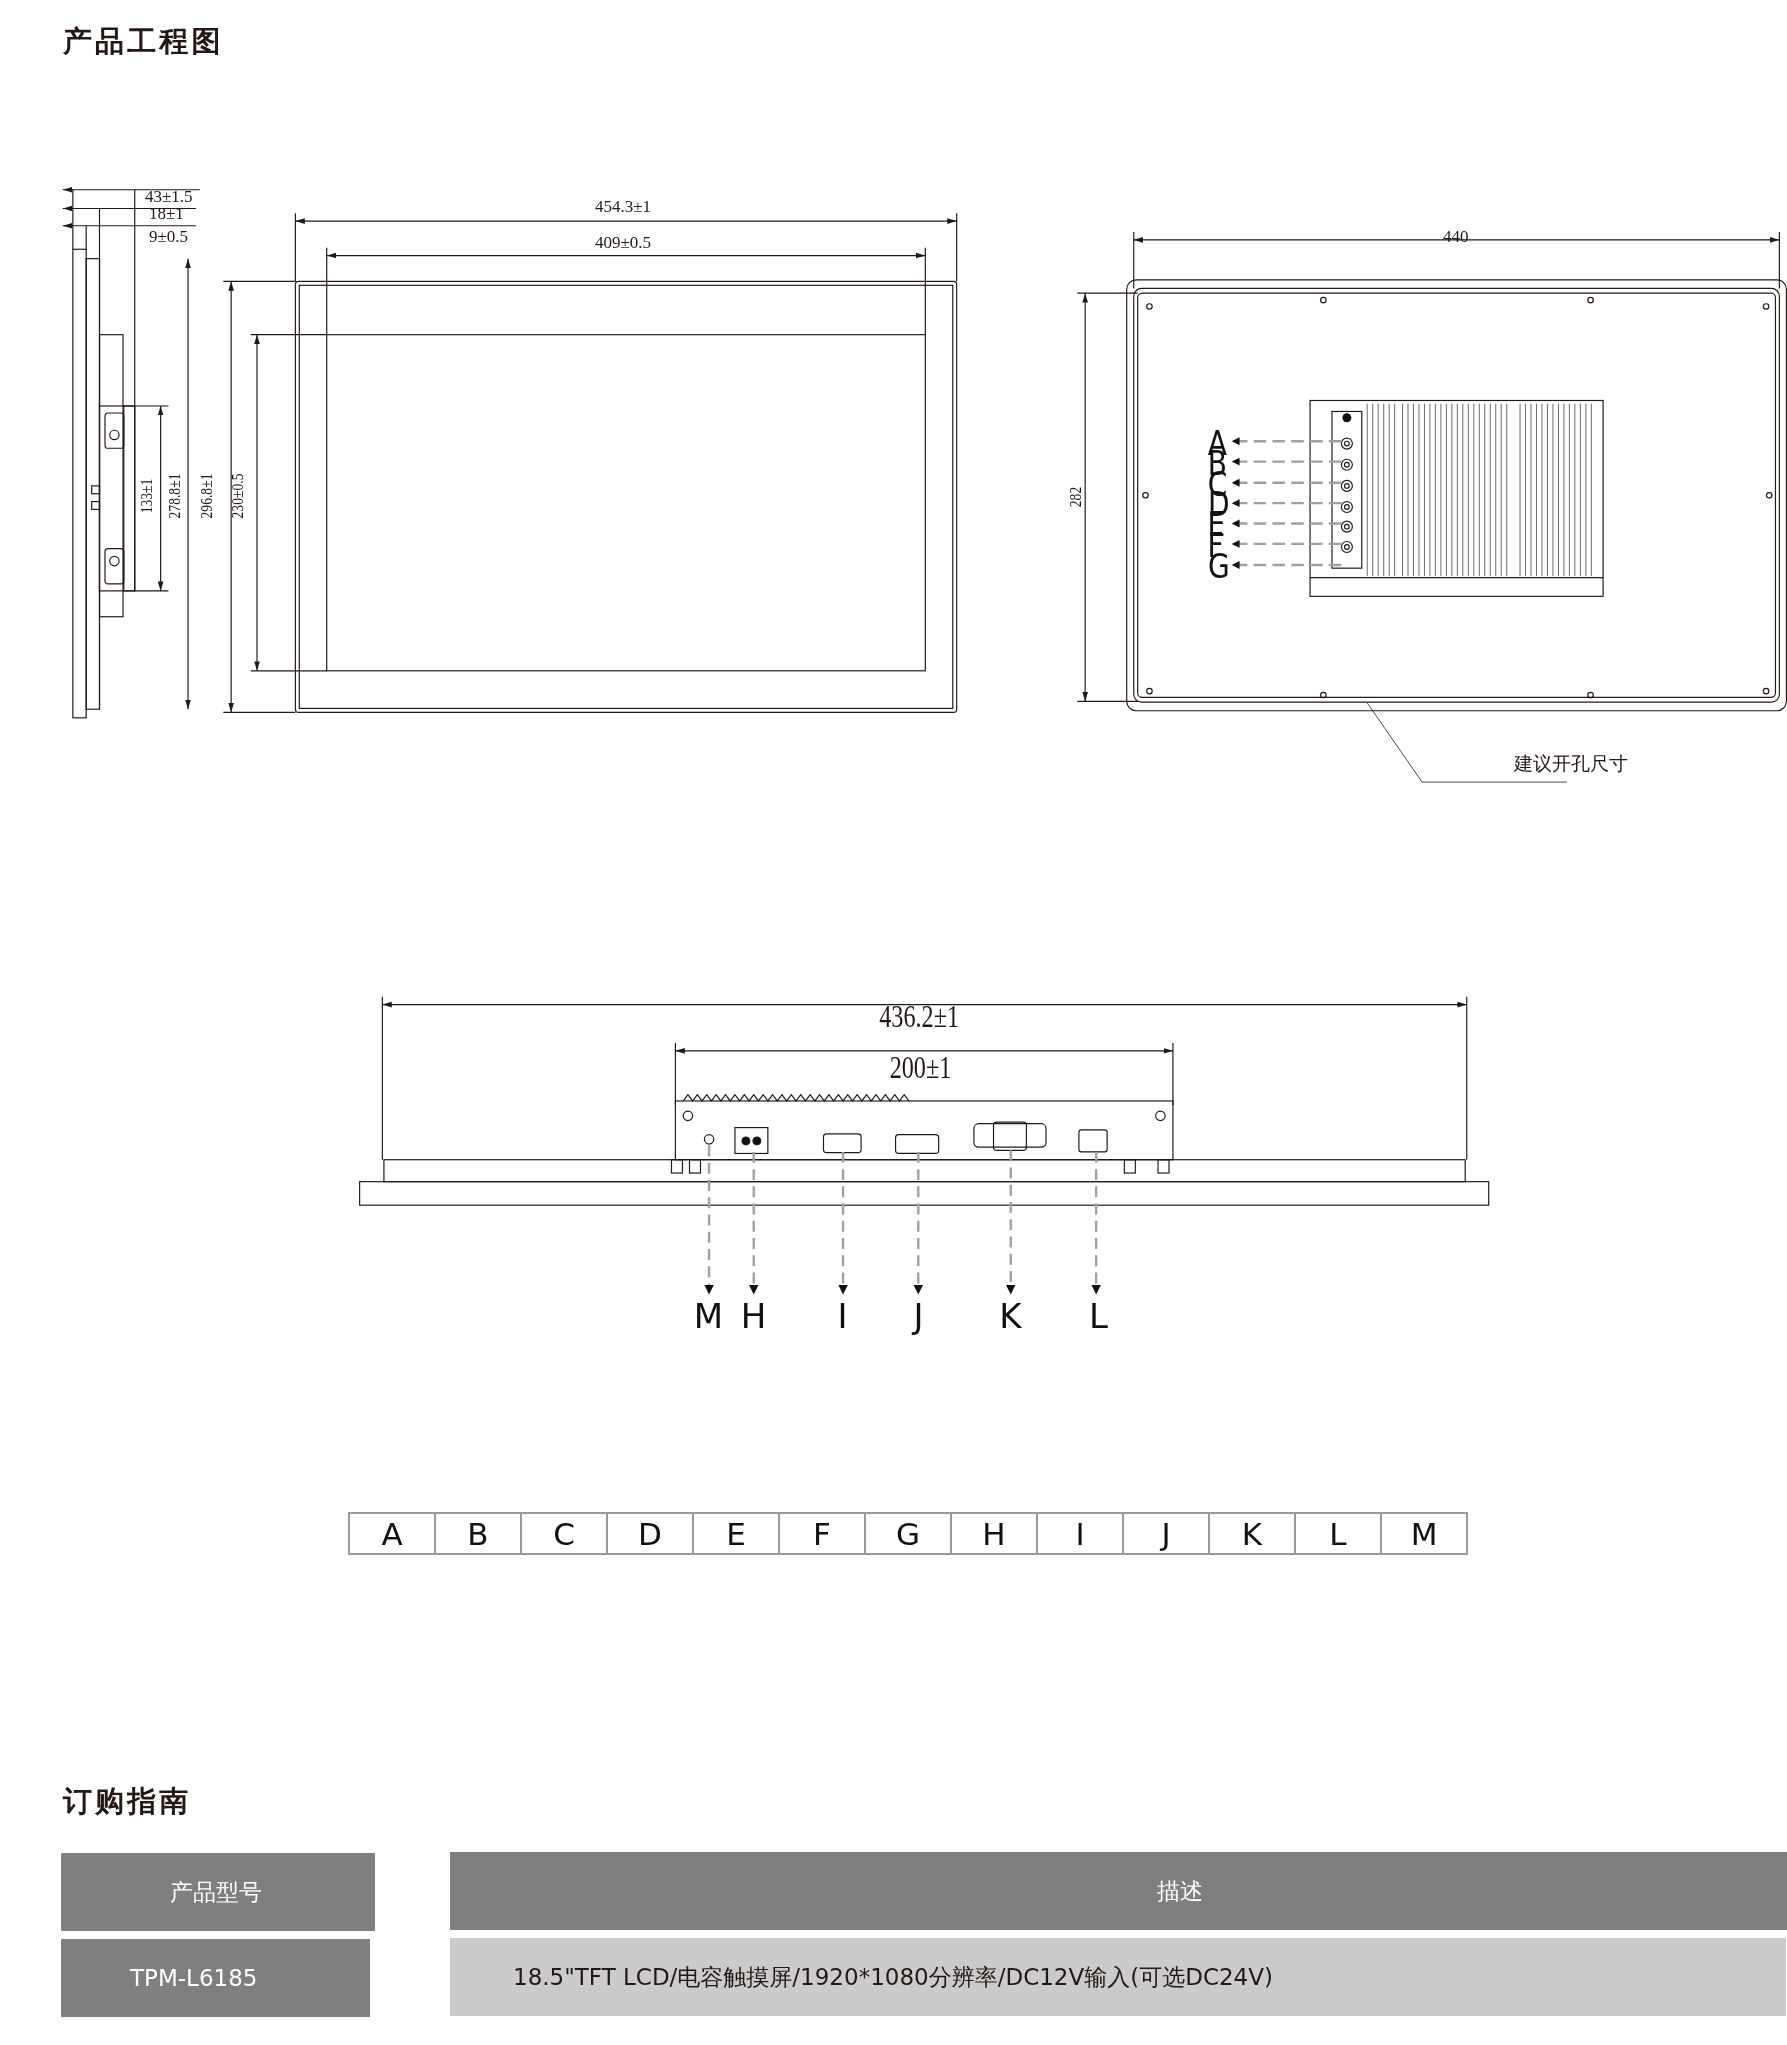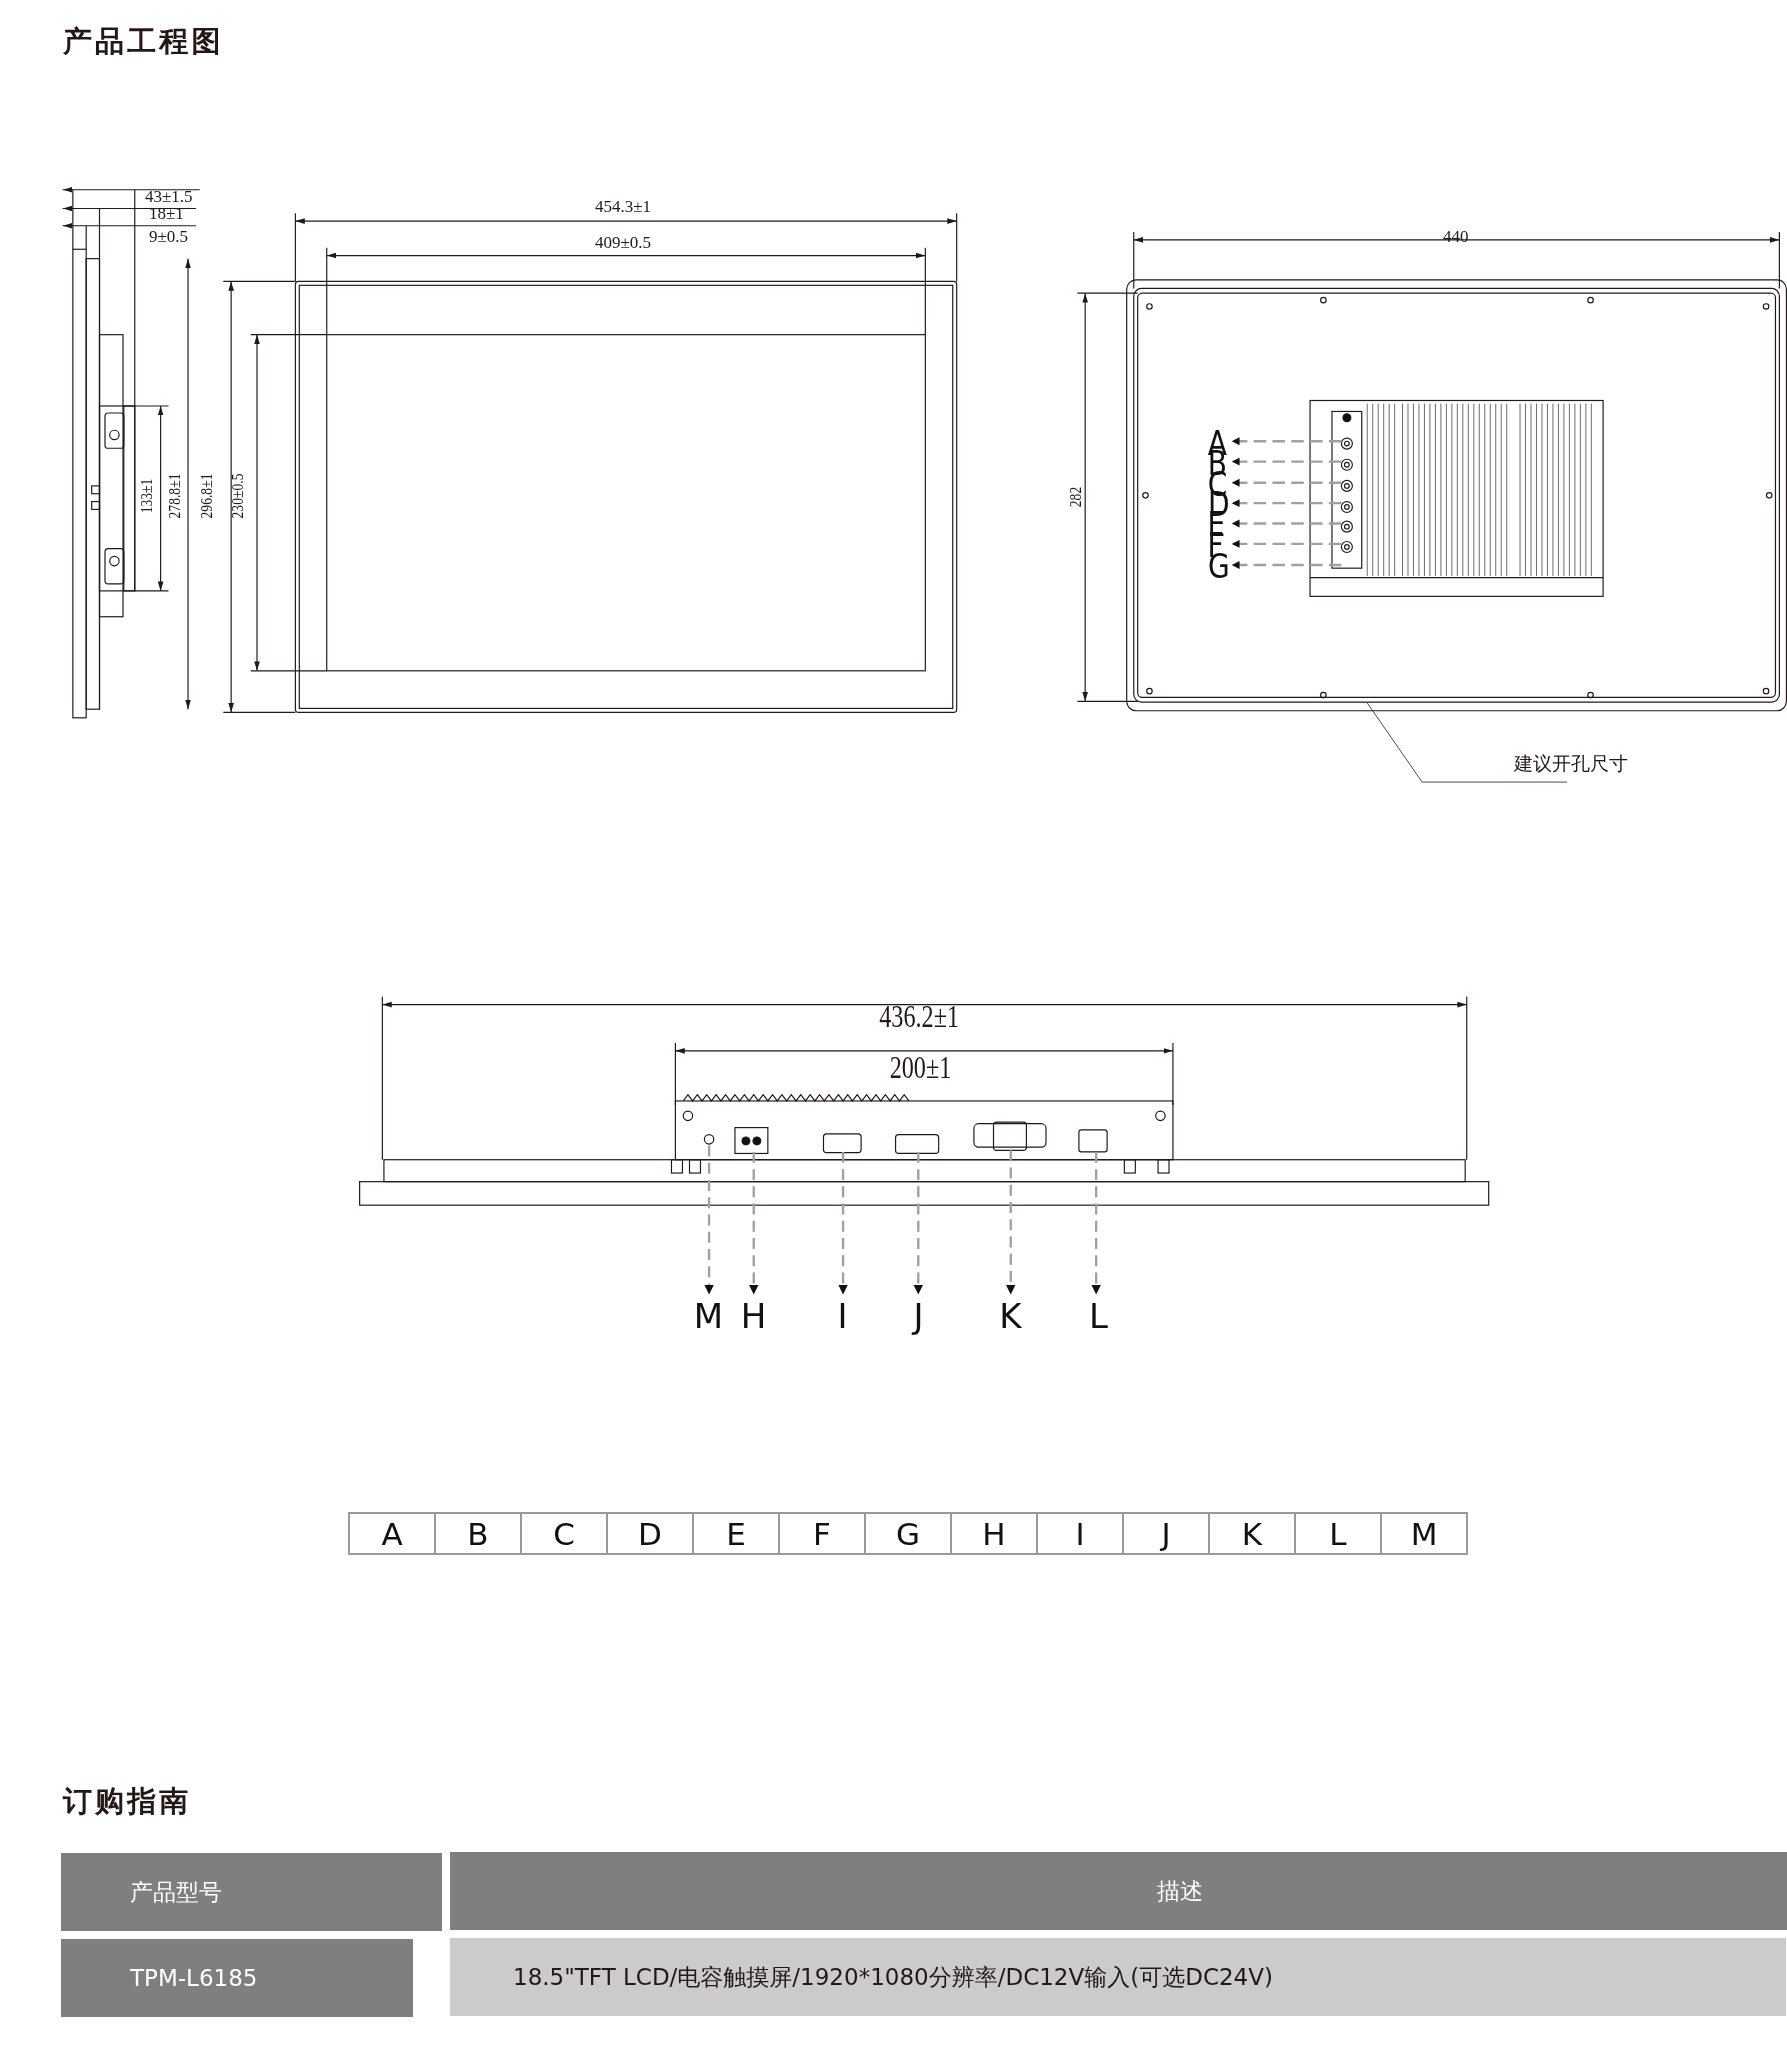--- a/index.html
+++ b/index.html
@@ -273,26 +273,26 @@
     <td>K</td>
     <td>L</td>
     <td>M</td>
   </tr>
 </tbody>
   </table>
 
 <div class="section-title" style="top:1782px;">订购指南</div>
 
 <div class="order">
-  <div class="cell hdr" style="left:61px; top:1853px; width:381px; height:78px; padding-left:69px; box-sizing:border-box;">
+  <div class="cell hdr" style="left:61px; top:1853px; width:314px; height:78px; padding-left:109px; box-sizing:border-box;">
     <span>产品型号</span>
   </div>
   <div class="cell hdr" style="left:450px; top:1852px; width:1460px; height:78px; justify-content:center;">
     <span>描述</span>
   </div>
-  <div class="cell row-model" style="left:61px; top:1939px; width:352px; height:78px; padding-left:69px; box-sizing:border-box;">
+  <div class="cell row-model" style="left:61px; top:1939px; width:309px; height:78px; padding-left:69px; box-sizing:border-box;">
     <span>TPM-L6185</span>
   </div>
   <div class="cell row-desc" style="left:450px; top:1938px; width:1336px; height:78px; padding-left:63px; box-sizing:border-box;">
     <span>18.5"TFT LCD/电容触摸屏/1920*1080分辨率/DC12V输入(可选DC24V)</span>
   </div>
 </div>
 
 
 </body></html>

